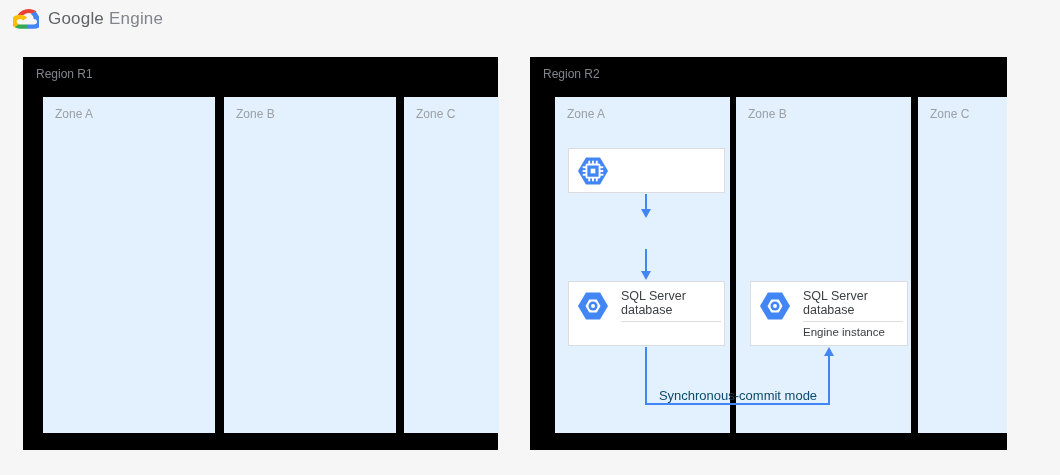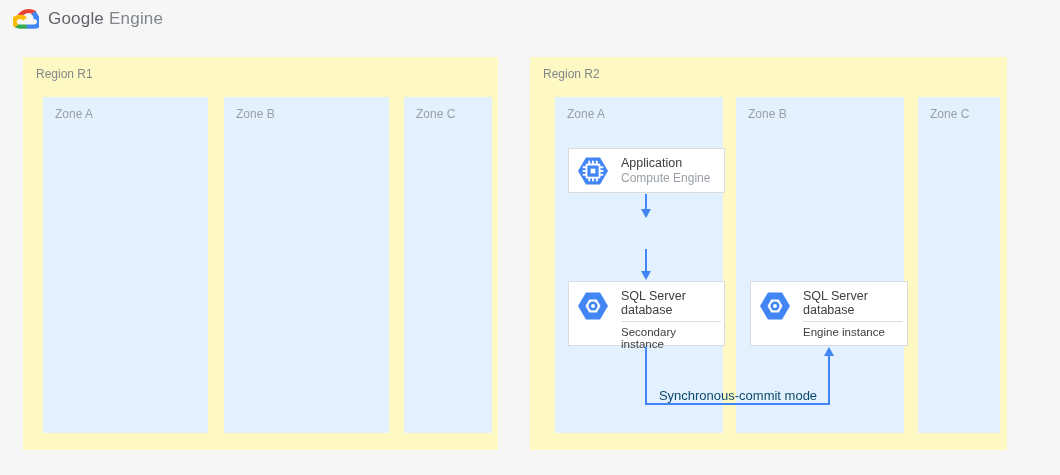--- a/index.html
+++ b/index.html
@@ -9,25 +9,25 @@
     font-family:"Liberation Sans", sans-serif;
     -webkit-font-smoothing:antialiased;
   }
   
   .logo { position:absolute; left:13px; top:9px; display:flex; align-items:center; }
   .logo svg { display:block; }
   .logo-google { margin-left:9px; font-size:17px; font-weight:500; color:#5F6368; letter-spacing:.2px; }
   .logo-cloud  { margin-left:5px; font-size:17px; font-weight:400; color:#80868B; letter-spacing:.2px; }
 
   
-  .region { position:absolute; top:57px; height:393px; background:#fef9c3; }
+  .region { position:absolute; top:57px; height:393px; background:#000000; }
   #region-r1 { left:23px;  width:475px; }
   #region-r2 { left:530px; width:477px; }
   .region-label { position:absolute; left:13px; top:10px; font-size:12px; color:#80868B; }
-  .zone { position:absolute; top:40px; height:336px; background:#E3F0FD; }
+  .zone { position:absolute; top:40px; height:336px; background:#E3F0FD;padding-left:7px; }
   .zone-label { position:absolute; left:12px; top:10px; font-size:12px; color:#9AA0A6; }
   #r1-zone-a { left:20px;  width:165px; }
   #r1-zone-b { left:201px; width:165px; }
   #r1-zone-c { left:381px; width:88px;  }
   #r2-zone-a { left:25px;  width:168px; }
   #r2-zone-b { left:206px; width:168px; }
   #r2-zone-c { left:388px; width:82px;  }
 
   
   .availability-bar {
@@ -119,37 +119,32 @@
       <rect x="13" y="23" width="2" height="4" fill="#FFFFFF"></rect>
         <rect x="17" y="23" width="2" height="4" fill="#FFFFFF"></rect>
         <rect x="21" y="23" width="2" height="4" fill="#FFFFFF"></rect>
       <rect x="7" y="11" width="4" height="2" fill="#FFFFFF"></rect>
         <rect x="7" y="15" width="4" height="2" fill="#FFFFFF"></rect>
         <rect x="7" y="19" width="4" height="2" fill="#FFFFFF"></rect>
       <rect x="25" y="11" width="4" height="2" fill="#FFFFFF"></rect>
         <rect x="25" y="15" width="4" height="2" fill="#FFFFFF"></rect>
         <rect x="25" y="19" width="4" height="2" fill="#FFFFFF"></rect>
     </svg>
-    <div class="card-text">
-      <div class="card-title">Application</div>
-      <div class="card-subtitle">Compute Engine</div>
-    </div>
   </div>
 
   <div class="card sql-card" id="card-sql-secondary">
     <svg class="card-icon" width="34" height="30" viewBox="0 0 36 32" aria-hidden="true">
       <polygon points="2,16 10.5,1.5 25.5,1.5 34,16 25.5,30.5 10.5,30.5" fill="#4285F4"></polygon>
       <polygon points="10,16 14,9 22,9 26,16 22,23 14,23" fill="#FFFFFF"></polygon>
       <circle cx="18" cy="16" r="4.8" fill="#4285F4"></circle>
       <circle cx="18" cy="16" r="2.1" fill="#FFFFFF"></circle>
     </svg>
     <div class="sql-body">
       <div class="sql-title">SQL Server database</div>
       <div class="sql-divider"></div>
-      <div class="sql-instance">Secondary instance</div>
     </div>
   </div>
 
   <div class="card sql-card" id="card-sql-standby">
     <svg class="card-icon" width="34" height="30" viewBox="0 0 36 32" aria-hidden="true">
       <polygon points="2,16 10.5,1.5 25.5,1.5 34,16 25.5,30.5 10.5,30.5" fill="#4285F4"></polygon>
       <polygon points="10,16 14,9 22,9 26,16 22,23 14,23" fill="#FFFFFF"></polygon>
       <circle cx="18" cy="16" r="4.8" fill="#4285F4"></circle>
       <circle cx="18" cy="16" r="2.1" fill="#FFFFFF"></circle>
     </svg>

